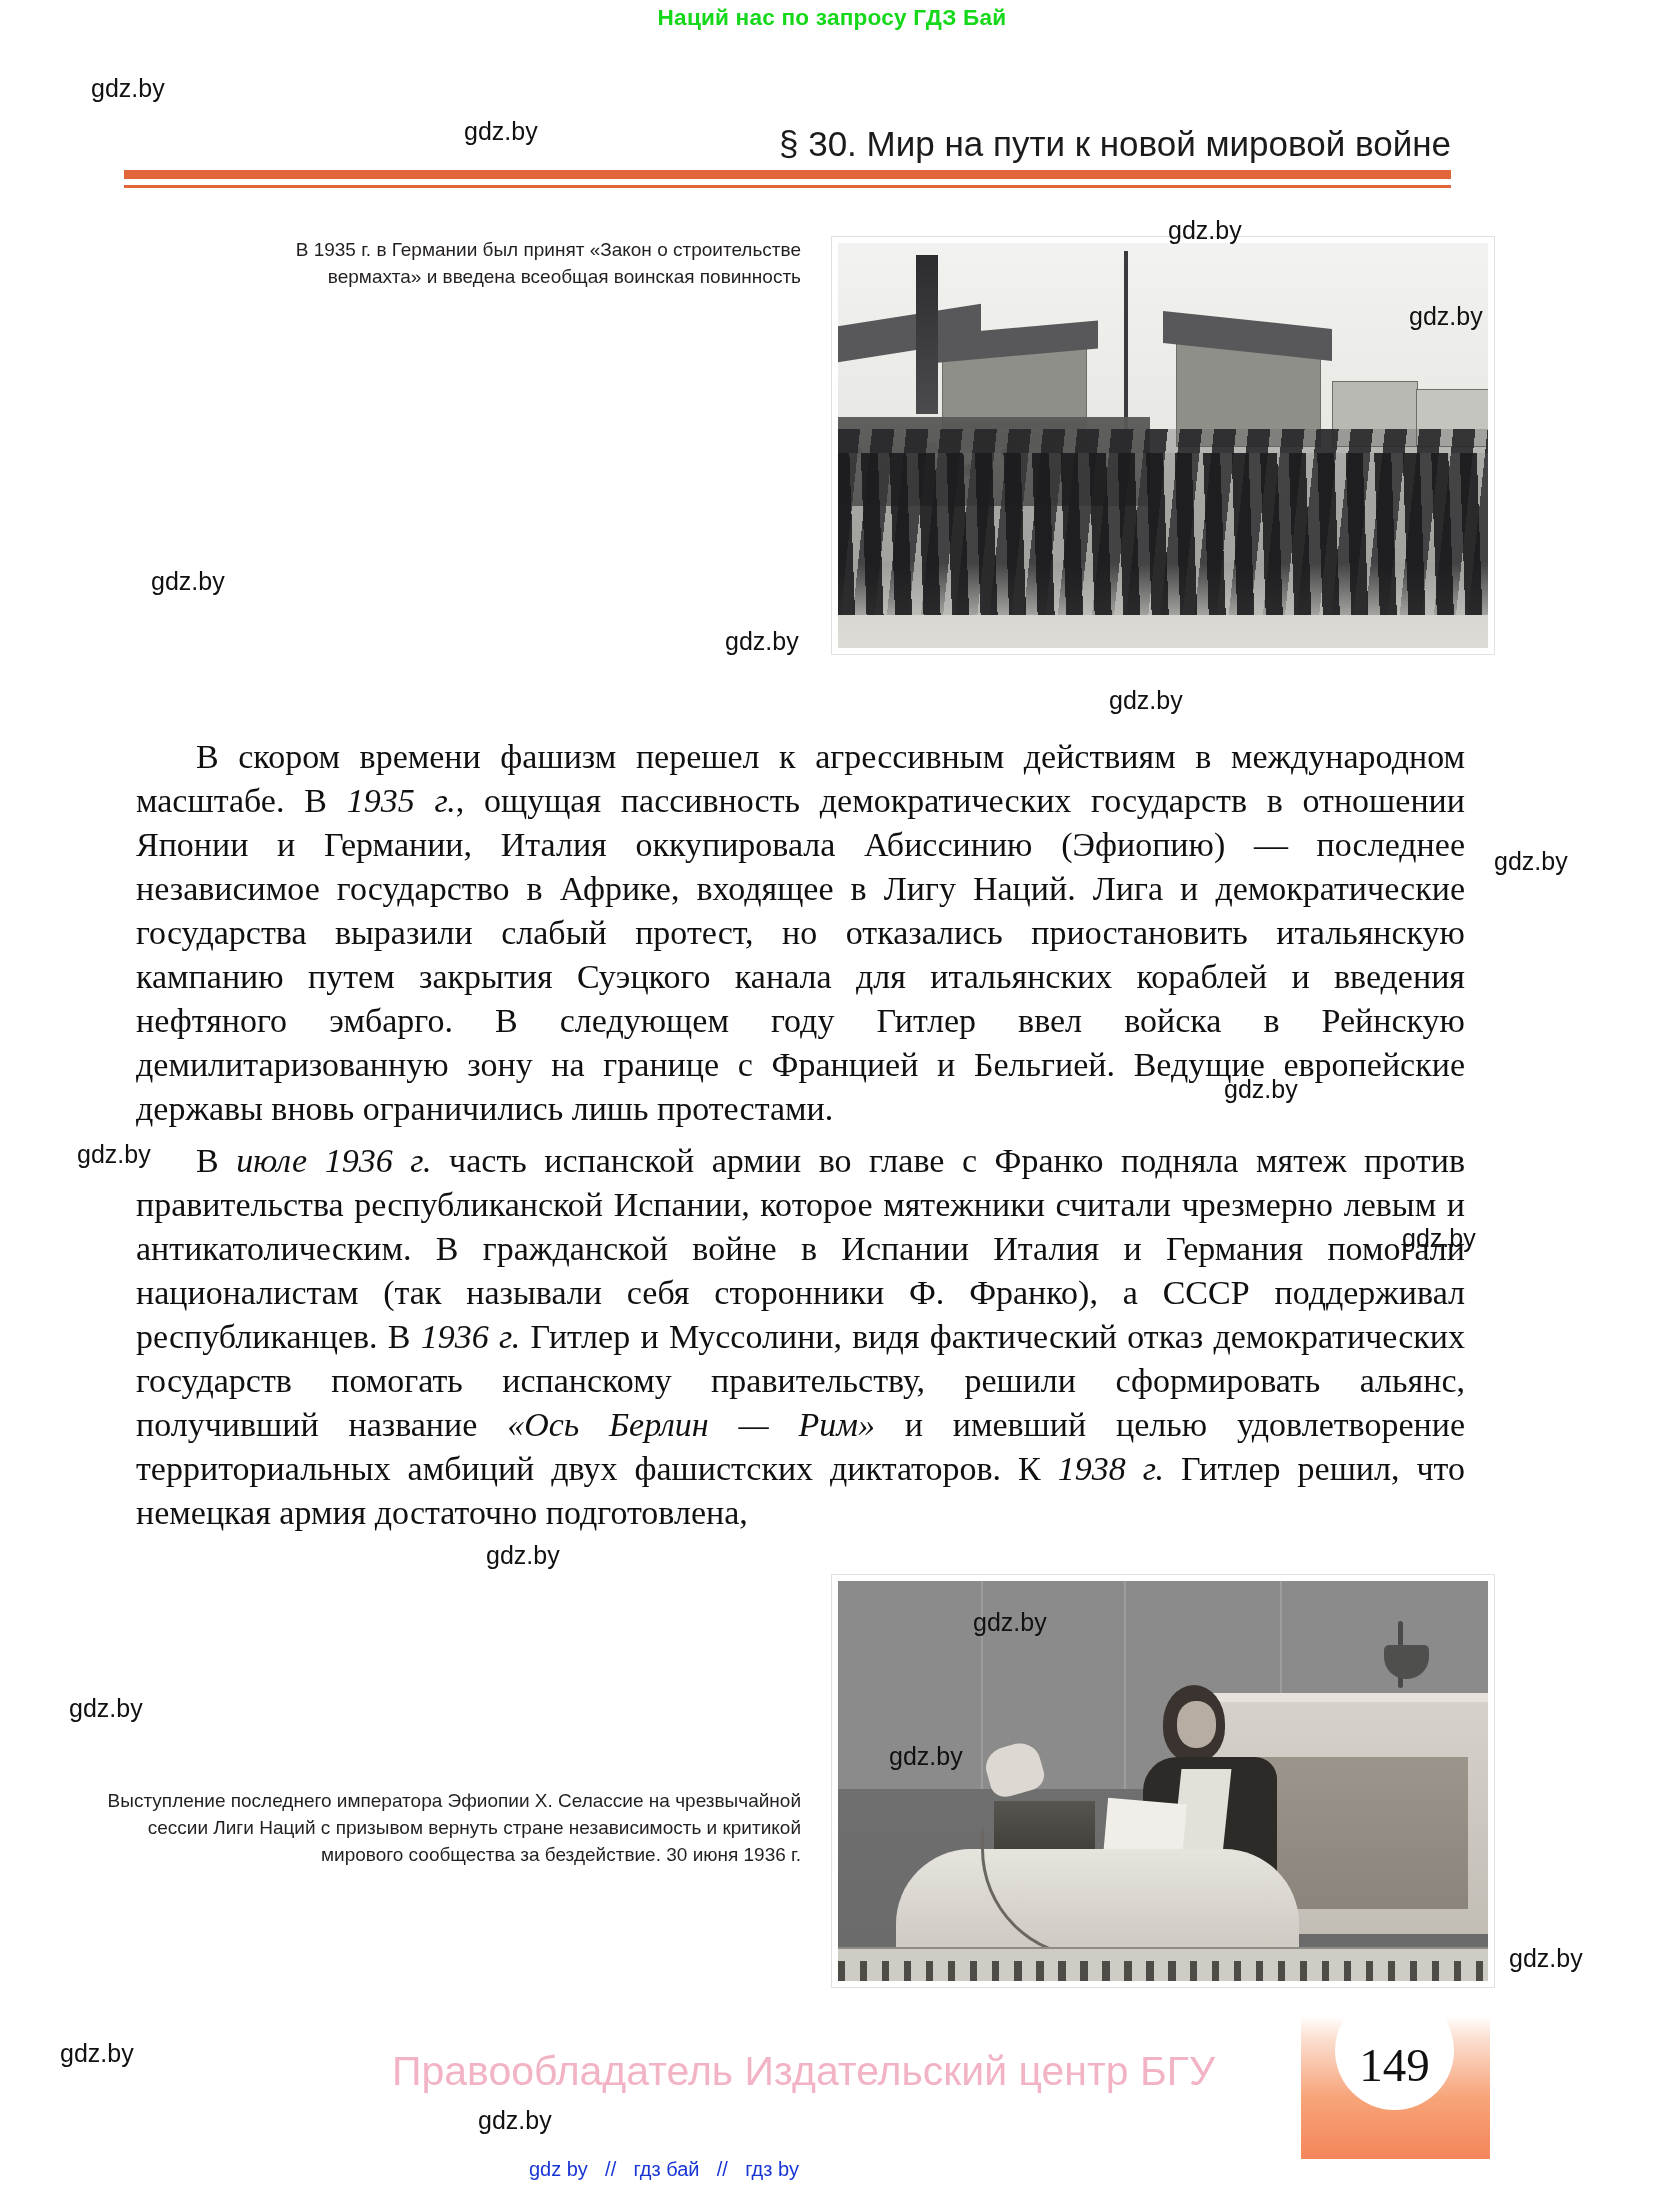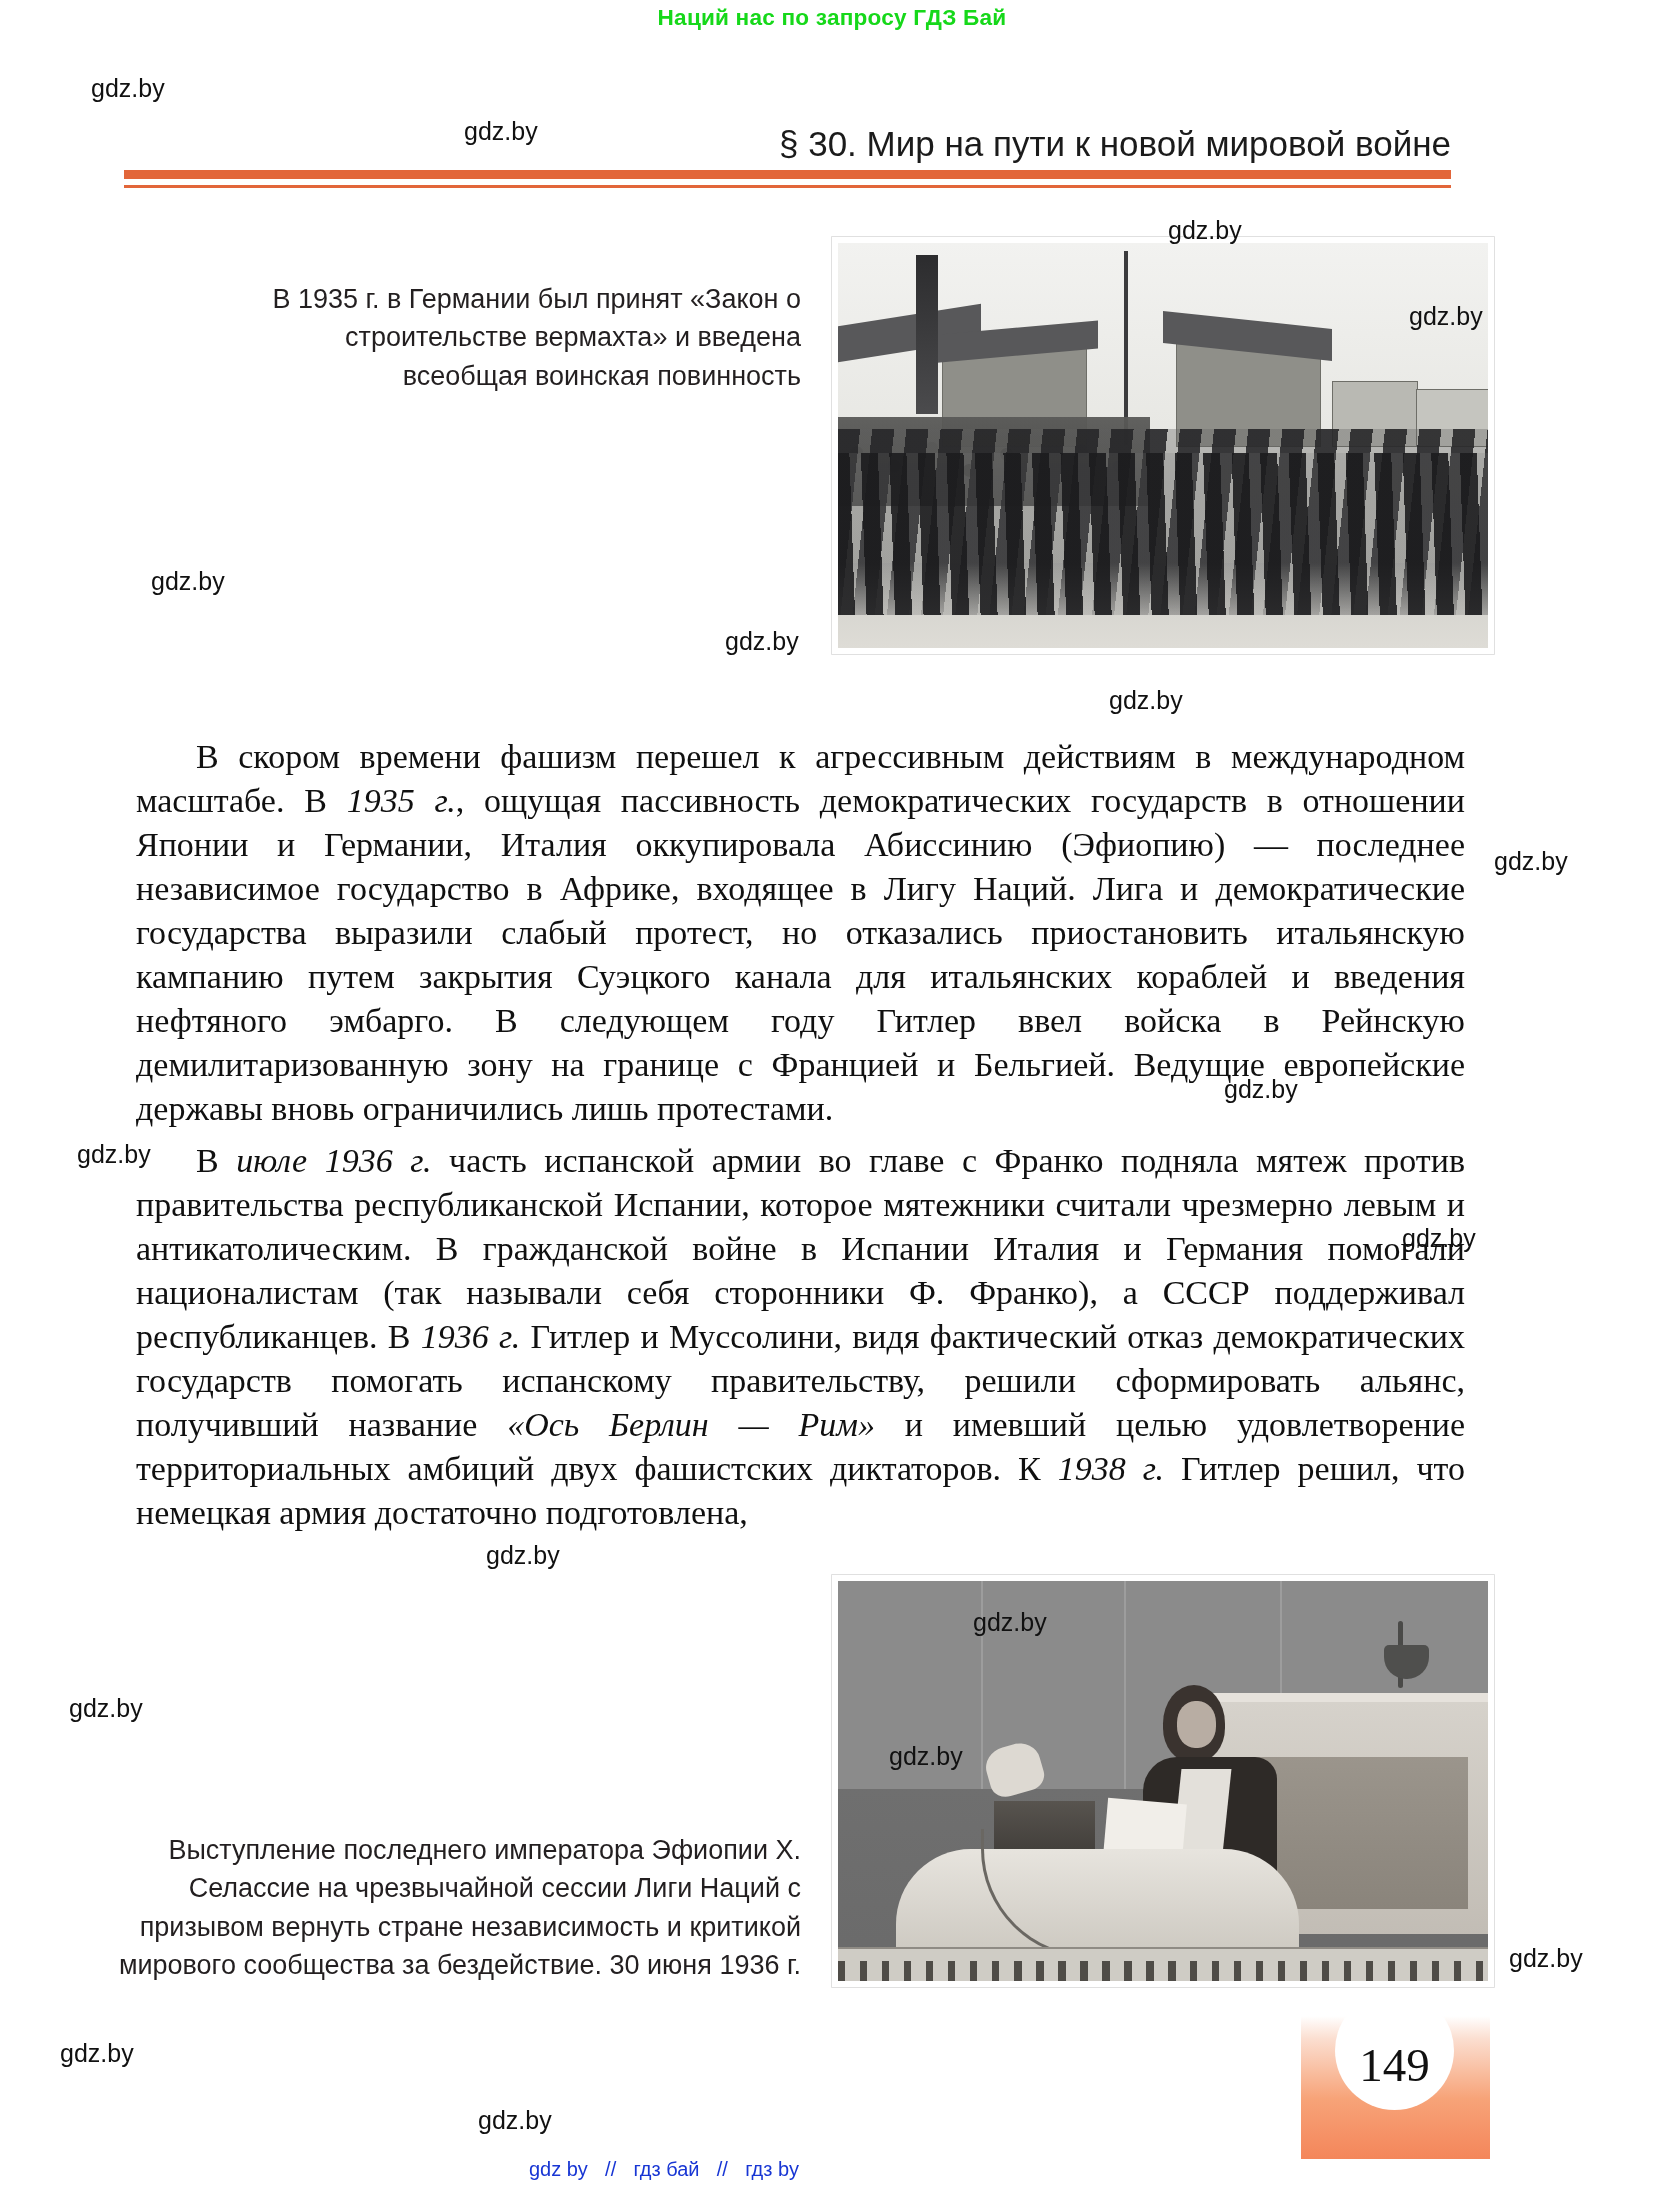--- a/index.html
+++ b/index.html
@@ -60,25 +60,24 @@
     top: 185px;
     width: 1327px;
     height: 3.4px;
     background: #e2663a;
   }
 
   
   .caption {
     position: absolute;
     font-family: "Liberation Sans", sans-serif;
-    font-size: 27px;
+    font-size: 19px;
     line-height: 1.42;
     color: #231f20;
     text-align: right;
-    margin-top: 43px;
   }
   .caption-top {
     left: 252px;
     top: 237px;
     width: 549px;
   }
   .caption-bottom {
     left: 101px;
     top: 1788px;
     width: 700px;
@@ -462,20 +461,21 @@
       <div class="wm" style="left: 1402px; top: 1224px;">gdz.by</div>
       <div class="wm" style="left: 486px; top: 1541px;">gdz.by</div>
       <div class="wm" style="left: 973px; top: 1608px;">gdz.by</div>
       <div class="wm" style="left: 69px; top: 1694px;">gdz.by</div>
       <div class="wm" style="left: 889px; top: 1742px;">gdz.by</div>
       <div class="wm" style="left: 1509px; top: 1944px;">gdz.by</div>
       <div class="wm" style="left: 60px; top: 2039px;">gdz.by</div>
       <div class="wm" style="left: 478px; top: 2106px;">gdz.by</div>
     </div>
 
+  <div class="publisher-wm">Правообладатель Издательский центр БГУ</div>
 
   <div class="page-badge">
     <div class="page-badge-circle">
       <span class="page-badge-number">149</span>
     </div>
   </div>
 
   <div class="footer-links">
     <span>gdz by</span>
     <span class="sep">//</span>

